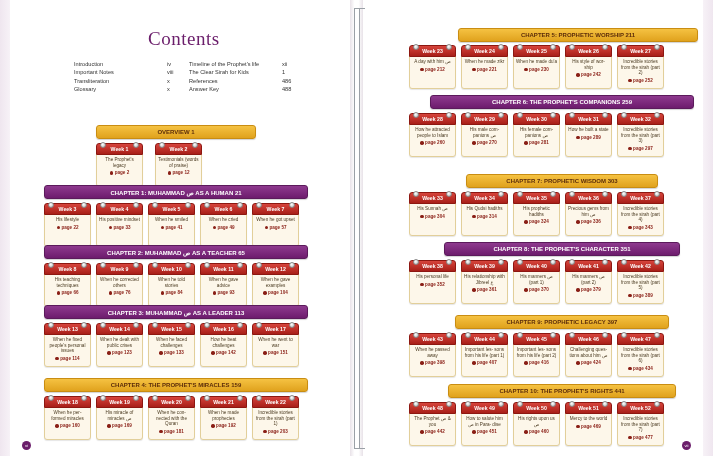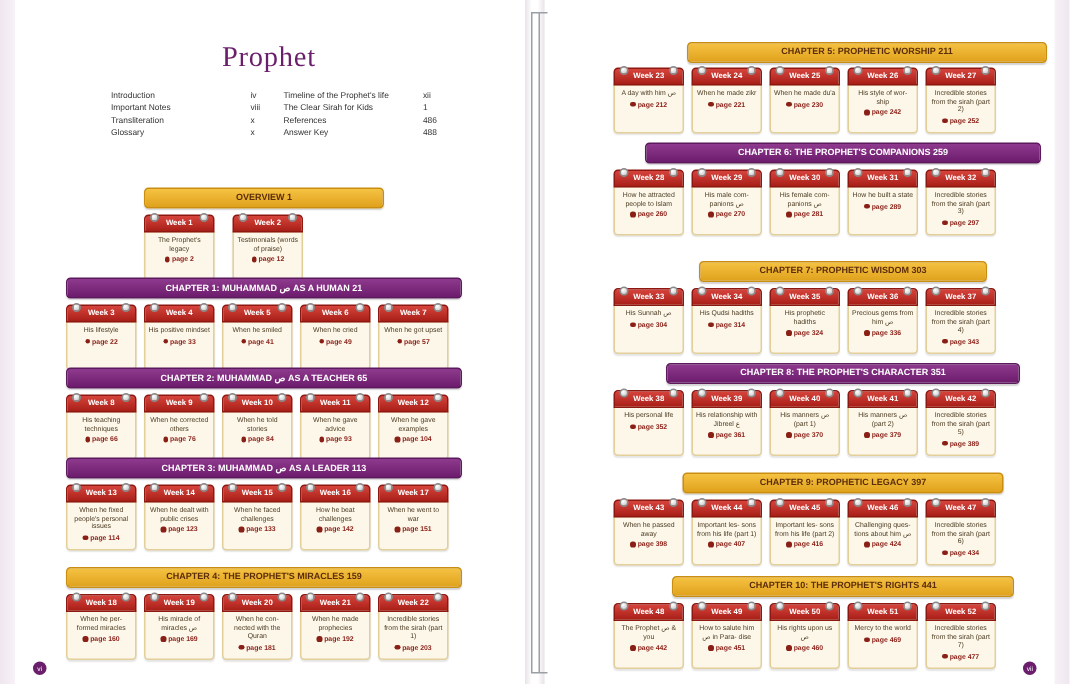--- a/index.html
+++ b/index.html
@@ -103,21 +103,21 @@
     display:flex;align-items:center;justify-content:center;
   }
   .folio-l{left:22px;}
   .folio-r{right:22px;}
 </style>
 </head>
 <body>
 
 <div class="page page-left">
   <div class="edge edge-l"></div>
-  <div class="contents-title">Prophet</div>
+  <div class="contents-title">Contents</div>
   <div class="folio folio-l">vi</div>
 </div>
 
 <div class="page page-right">
   <div class="edge edge-r"></div>
   <div class="folio folio-r">vii</div>
 </div>
 
 <div class="gutter"></div>
 <div class="spine spine-a"></div>

